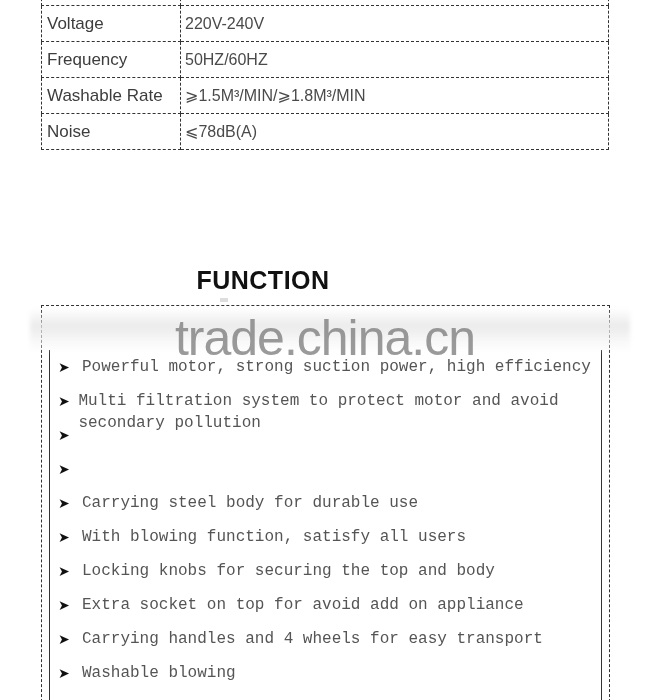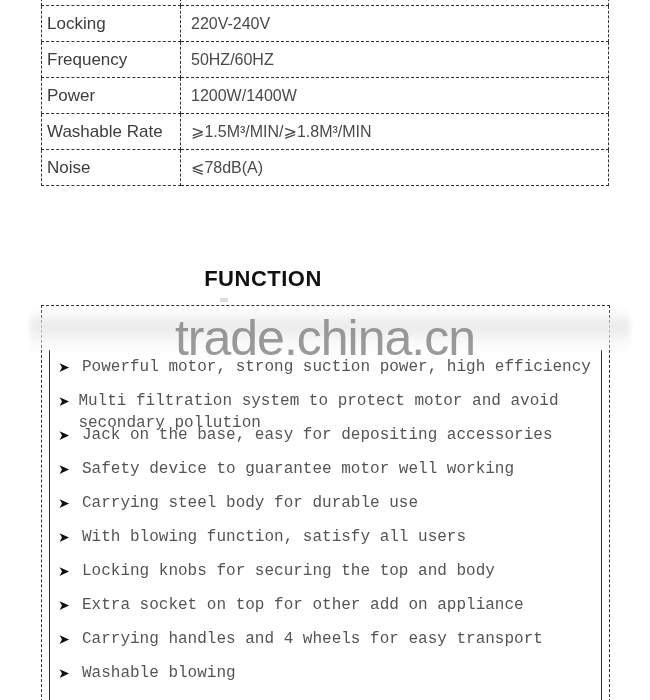--- a/index.html
+++ b/index.html
@@ -14,24 +14,24 @@
       width: 568px;
       border-collapse: collapse;
     }
     .spec-table td {
       border: 1px dashed #333;
       height: 35px; padding: 0;
       font-size: 17px; color: #444;
       vertical-align: middle;
     }
     .spec-table td.label { width: 133px; padding-left: 5px; color: #3d3d3d; }
-    .spec-table td.value { padding-left: 10px; color: #4a4a4a; font-size: 16px; margin-left: 38px; }
+    .spec-table td.value { padding-left: 4px; color: #4a4a4a; font-size: 16px; margin-left: 38px; }
     .section-title {
       position: absolute; left: 0; width: 526px; top: 266px;
-      text-align: center; font-size: 22px; font-weight: bold; color: #111;
+      text-align: center; font-size: 25px; font-weight: bold; color: #111;
       letter-spacing: 0.5px;
     }
     .title-mark {
       position: absolute; left: 220px; top: 298px; width: 8px; height: 4px; background: #ddd;
     }
     .func-outer {
       position: absolute; left: 41px; top: 305px; width: 567px; height: 420px;
       border: 1px dashed #333;
     }
     .func-inner {
@@ -63,30 +63,26 @@
 </head>
 <body>
 
 <table class="spec-table">
   <tbody>
     <tr>
       <td class="label"></td>
       <td class="value"></td>
     </tr>
     <tr>
-      <td class="label">Locking</td>
+      <td class="label">Voltage</td>
       <td class="value">220V-240V</td>
     </tr>
     <tr>
       <td class="label">Frequency</td>
       <td class="value">50HZ/60HZ</td>
-    </tr>
-    <tr>
-      <td class="label">Power</td>
-      <td class="value">1200W/1400W</td>
     </tr>
     <tr>
       <td class="label">Washable Rate</td>
       <td class="value">⩾1.5M³/MIN/⩾1.8M³/MIN</td>
     </tr>
     <tr>
       <td class="label">Noise</td>
       <td class="value">⩽78dB(A)</td>
     </tr>
   </tbody>
@@ -105,41 +101,39 @@
   <li>
       <span class="arrow">➤</span>
       <span class="text">Powerful motor, strong suction power, high efficiency</span>
     </li>
   <li>
       <span class="arrow">➤</span>
       <span class="text">Multi filtration system to protect motor and avoid secondary pollution</span>
     </li>
   <li>
       <span class="arrow">➤</span>
-      <span class="text">Jack on the base, easy for depositing accessories</span>
     </li>
   <li>
       <span class="arrow">➤</span>
-      <span class="text">Safety device to guarantee motor well working</span>
     </li>
   <li>
       <span class="arrow">➤</span>
       <span class="text">Carrying steel body for durable use</span>
     </li>
   <li>
       <span class="arrow">➤</span>
       <span class="text">With blowing function, satisfy all users</span>
     </li>
   <li>
       <span class="arrow">➤</span>
       <span class="text">Locking knobs for securing the top and body</span>
     </li>
   <li>
       <span class="arrow">➤</span>
-      <span class="text">Extra socket on top for other add on appliance</span>
+      <span class="text">Extra socket on top for avoid add on appliance</span>
     </li>
   <li>
       <span class="arrow">➤</span>
       <span class="text">Carrying handles and 4 wheels for easy transport</span>
     </li>
   <li>
       <span class="arrow">➤</span>
       <span class="text">Washable blowing</span>
     </li>
 </ul>

